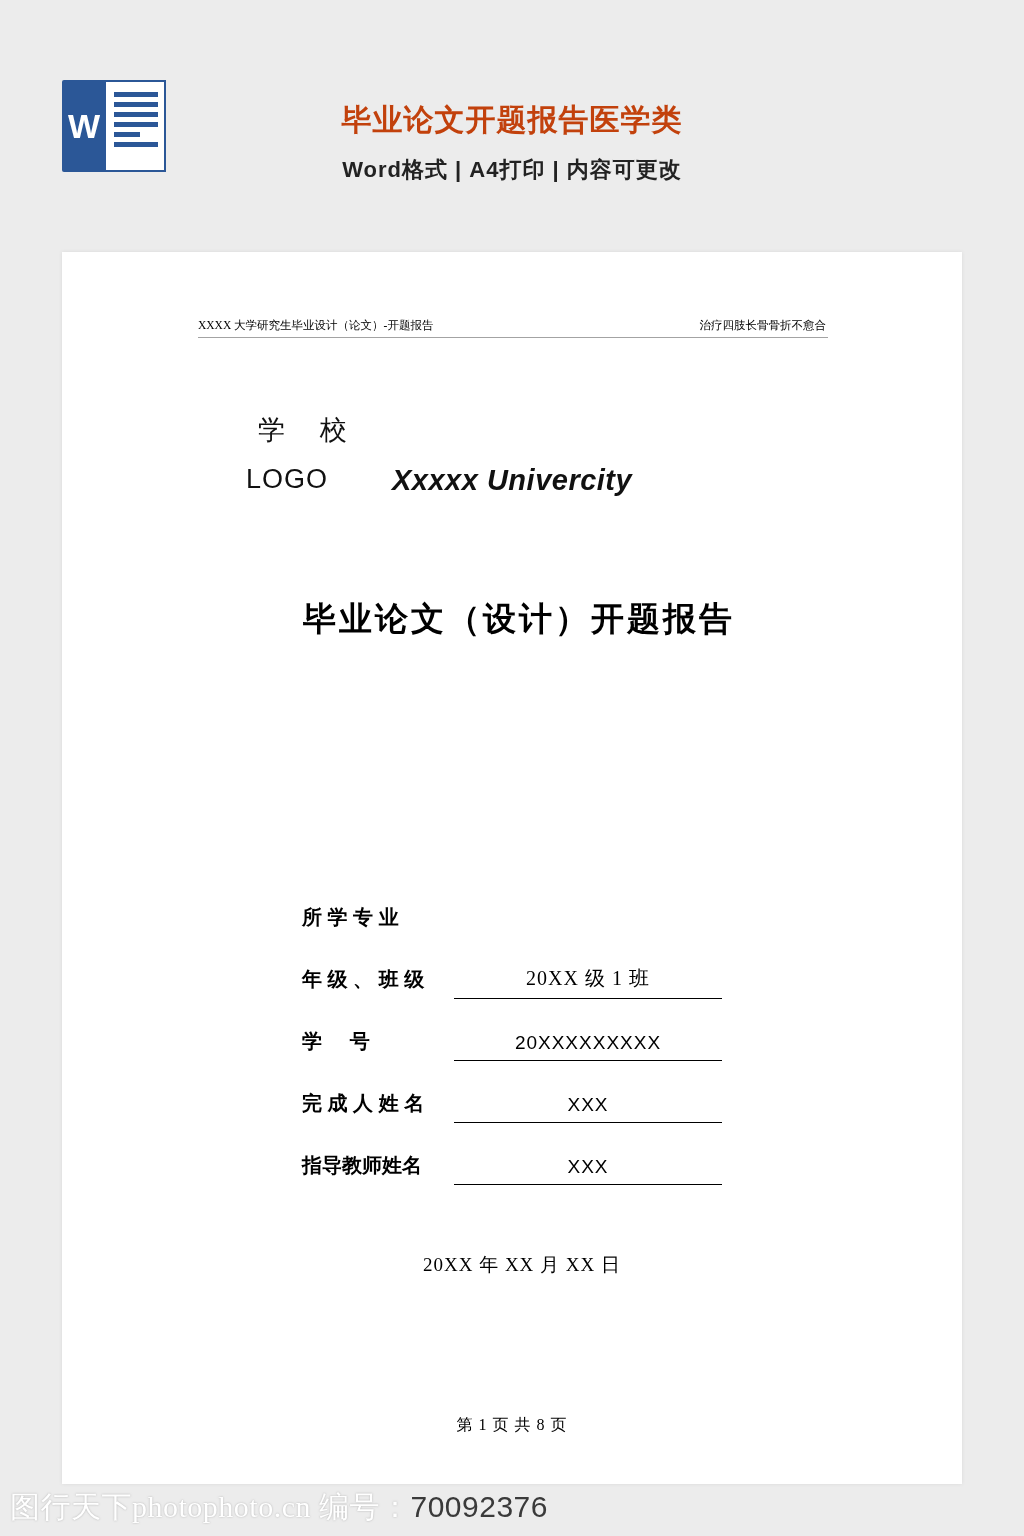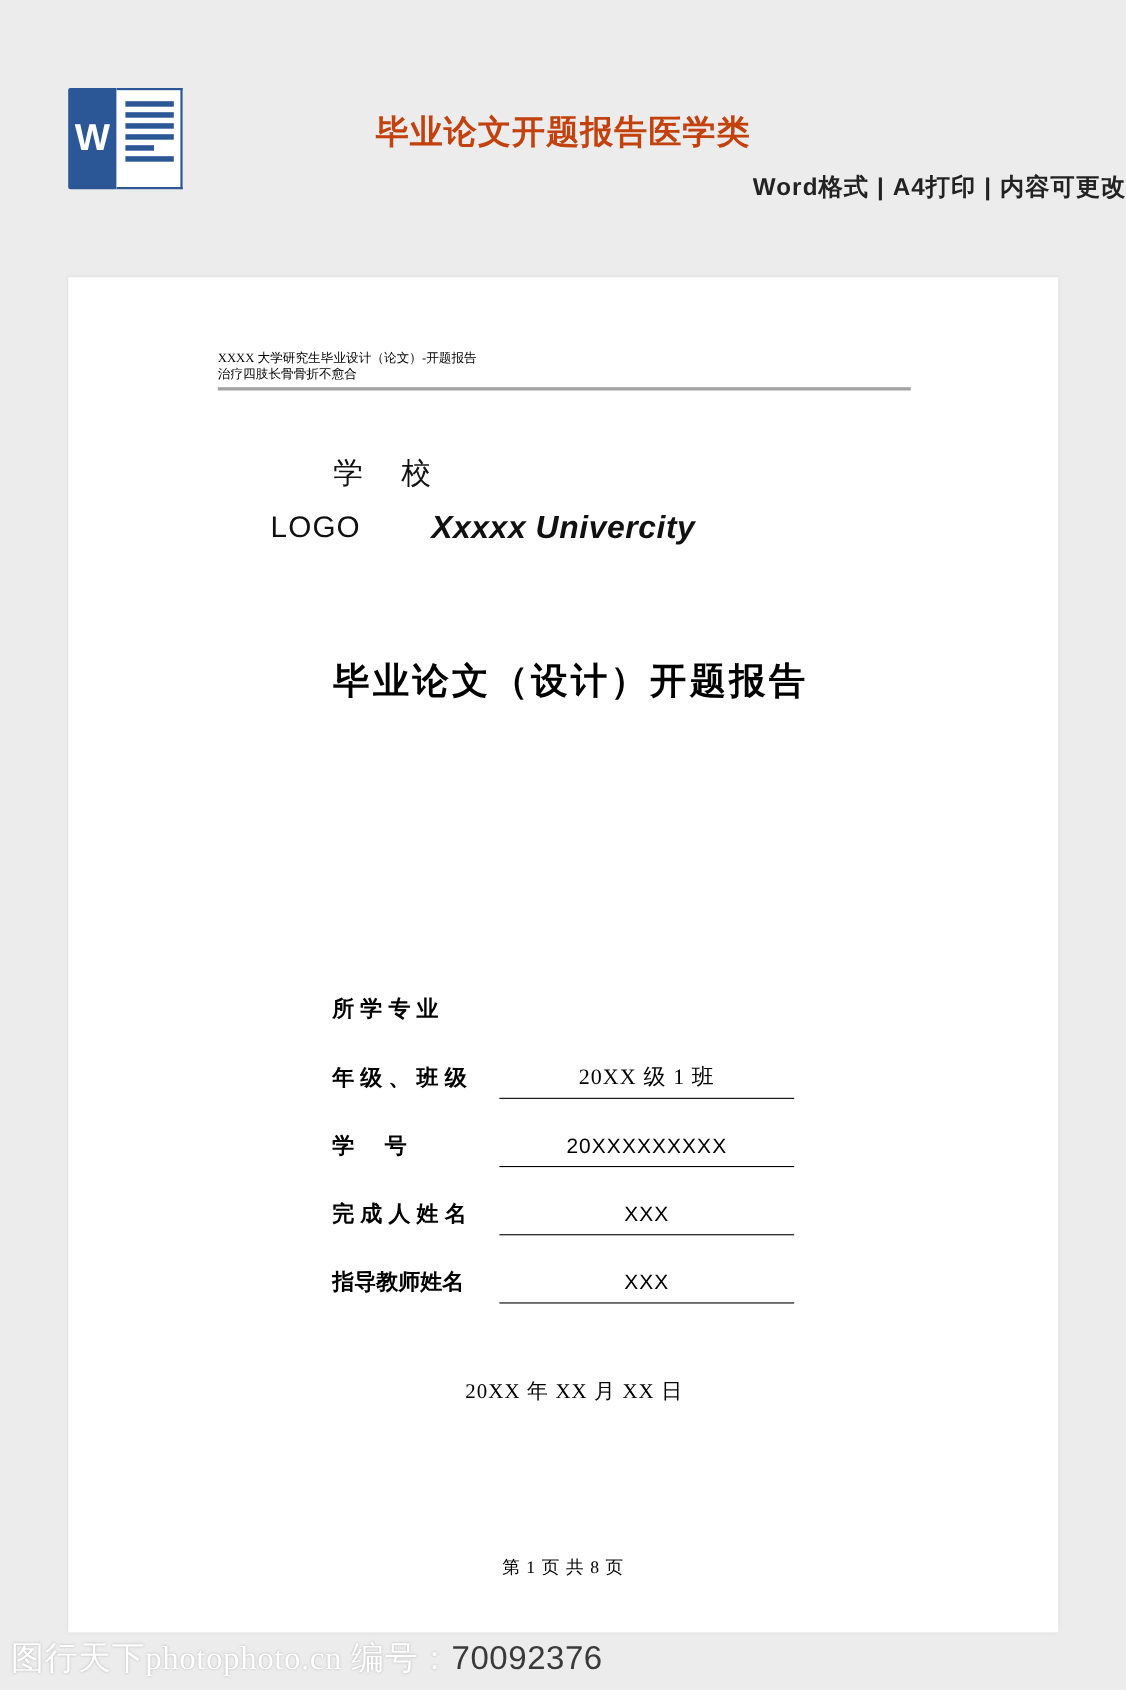--- a/index.html
+++ b/index.html
@@ -79,21 +79,21 @@
     text-align: center;
     color: #c2410c;
     font-size: 30px;
     font-weight: bold;
     letter-spacing: 1px;
   }
   .banner-sub {
     position: absolute;
     left: 0; right: 0;
     top: 155px;
-    text-align: right;
+    text-align: center;
     color: #222;
     font-size: 22px;
     font-weight: bold;
     letter-spacing: 1px;
   }
 
   
   .page {
     position: absolute;
     left: 62px;
@@ -102,48 +102,46 @@
     height: 1232px;
     background: #ffffff;
     box-shadow: 0 0 4px rgba(0,0,0,0.08);
   }
 
   .header-line {
     position: absolute;
     left: 136px;
     top: 66px;
     width: 630px;
-    border-bottom: 3px solid #a3a3a3;
+    border-bottom: 1px solid #a3a3a3;
     padding-bottom: 4px;
     font-size: 11.5px;
     color: #000;
     font-family: "Liberation Serif", serif;
     display: flex;
     justify-content: space-between;
-    flex-direction: column;
   }
   .header-line .hl-right { padding-right: 2px; }
 
   
   .school-block {
     position: absolute;
     left: 136px;
     top: 150px;
     width: 620px;
     height: 120px;
   }
   .school-word {
     position: absolute;
     left: 60px;
     top: 10px;
     font-size: 27px;
     letter-spacing: 14px;
     font-family: "Liberation Serif", serif;
     color: #111;
-    margin-left: 45px;
   }
   .school-logo-word {
     position: absolute;
     left: 48px;
     top: 62px;
     font-size: 27px;
     font-family: "Liberation Sans", sans-serif;
     color: #111;
     letter-spacing: 1px;
   }

